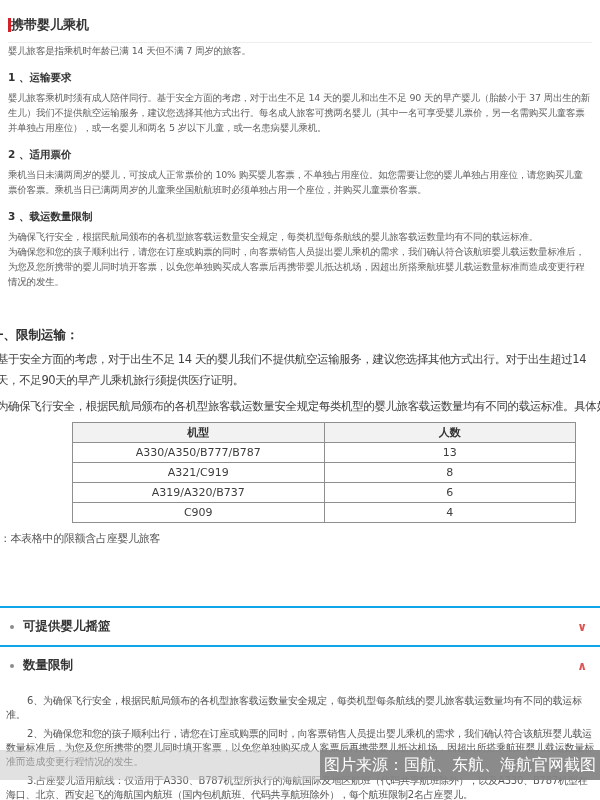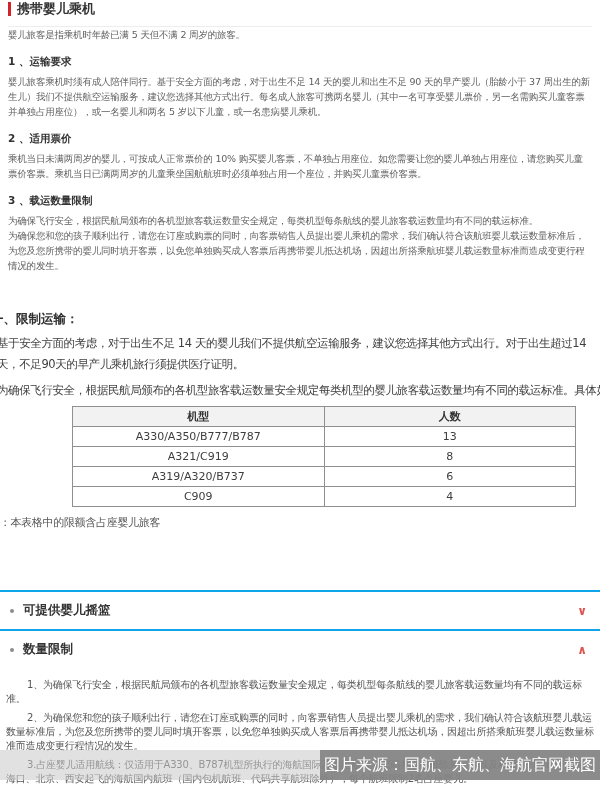--- a/index.html
+++ b/index.html
@@ -3,21 +3,21 @@
 <meta charset="utf-8">
 <style>
   html,body{margin:0;padding:0}
   body{
     width:600px;height:800px;overflow:hidden;position:relative;
     background:#ffffff;color:#333;
     font-family:"DejaVu Sans","Liberation Sans",sans-serif;
   }
   
   .top{padding:0 8px}
-  .title-row{display:flex;align-items:center;gap:6px;padding-top:0}
+  .title-row{display:flex;align-items:center;gap:0;padding-top:16px}
   .accent-bar{width:3px;height:14px;background:#d2232a}
   .page-title{font-size:13px;font-weight:bold;color:#333}
   .top-divider{border-bottom:1px solid #ededed;margin-top:8px}
   .intro{margin-top:19px}
   p.small{font-size:9.5px;color:#5f5f5f;line-height:15px;margin:0;letter-spacing:-0.2px}
   h4.sec{font-size:10.5px;color:#333;margin:13px 0 5px;font-weight:bold}
   .gap6{margin-top:5px}
   
   .mid{margin-top:38px;font-size:11.5px;color:#3f3f3f;overflow:hidden}
   .mid-h{font-weight:bold;font-size:12.5px;color:#2f2f2f;margin:0 0 0 -9px}
@@ -43,21 +43,21 @@
 </head>
 <body>
 
 <div class="top">
   <div class="title-row">
     <span class="accent-bar"></span>
     <span class="page-title">携带婴儿乘机</span>
   </div>
   <div class="top-divider"></div>
 
-  <p class="small intro">婴儿旅客是指乘机时年龄已满 5 天但不满 2 周岁的旅客。</p>
+  <p class="small intro">婴儿旅客是指乘机时年龄已满 14 天但不满 7 周岁的旅客。</p>
 
   <h4 class="sec">1 、运输要求</h4>
   <p class="small">婴儿旅客乘机时须有成人陪伴同行。基于安全方面的考虑，对于出生不足 14 天的婴儿和出生不足 90 天的早产婴儿（胎龄小于 37 周出生的新生儿）我们不提供航空运输服务，建议您选择其他方式出行。每名成人旅客可携两名婴儿（其中一名可享受婴儿票价，另一名需购买儿童客票并单独占用座位），或一名婴儿和两名 5 岁以下儿童，或一名患病婴儿乘机。</p>
 
   <h4 class="sec">2 、适用票价</h4>
   <p class="small">乘机当日未满两周岁的婴儿，可按成人正常票价的 10% 购买婴儿客票，不单独占用座位。如您需要让您的婴儿单独占用座位，请您购买儿童票价客票。乘机当日已满两周岁的儿童乘坐国航航班时必须单独占用一个座位，并购买儿童票价客票。</p>
 
   <h4 class="sec">3 、载运数量限制</h4>
   <p class="small">为确保飞行安全，根据民航局颁布的各机型旅客载运数量安全规定，每类机型每条航线的婴儿旅客载运数量均有不同的载运标准。</p>
   <p class="small gap6">为确保您和您的孩子顺利出行，请您在订座或购票的同时，向客票销售人员提出婴儿乘机的需求，我们确认符合该航班婴儿载运数量标准后，为您及您所携带的婴儿同时填开客票，以免您单独购买成人客票后再携带婴儿抵达机场，因超出所搭乘航班婴儿载运数量标准而造成变更行程情况的发生。</p>
@@ -103,21 +103,21 @@
     <span class="chev">∨</span>
   </div>
 
   <div class="acc-row">
     <span class="dot"></span>
     <span class="acc-label">数量限制</span>
     <span class="chev">∧</span>
   </div>
 
   <div class="acc-content">
-    <p>1、为确保飞行安全，根据民航局颁布的各机型旅客载运数量安全规定，每类机型每条航线的婴儿旅客载运数量均有不同的载运标准。</p>
+    <p>6、为确保飞行安全，根据民航局颁布的各机型旅客载运数量安全规定，每类机型每条航线的婴儿旅客载运数量均有不同的载运标准。</p>
     <p>2、为确保您和您的孩子顺利出行，请您在订座或购票的同时，向客票销售人员提出婴儿乘机的需求，我们确认符合该航班婴儿载运数量标准后，为您及您所携带的婴儿同时填开客票，以免您单独购买成人客票后再携带婴儿抵达机场，因超出所搭乘航班婴儿载运数量标准而造成变更行程情况的发生。</p>
     <p>3.占座婴儿适用航线：仅适用于A330、B787机型所执行的海航国际及地区航班（代码共享航班除外），以及A330、B787机型在海口、北京、西安起飞的海航国内航班（国内包机航班、代码共享航班除外），每个航班限制2名占座婴儿。</p>
 
   </div>
 </div>
 
 <div class="wm-strip">
   <div class="wm-box">图片来源：国航、东航、海航官网截图</div>
 </div>
 

